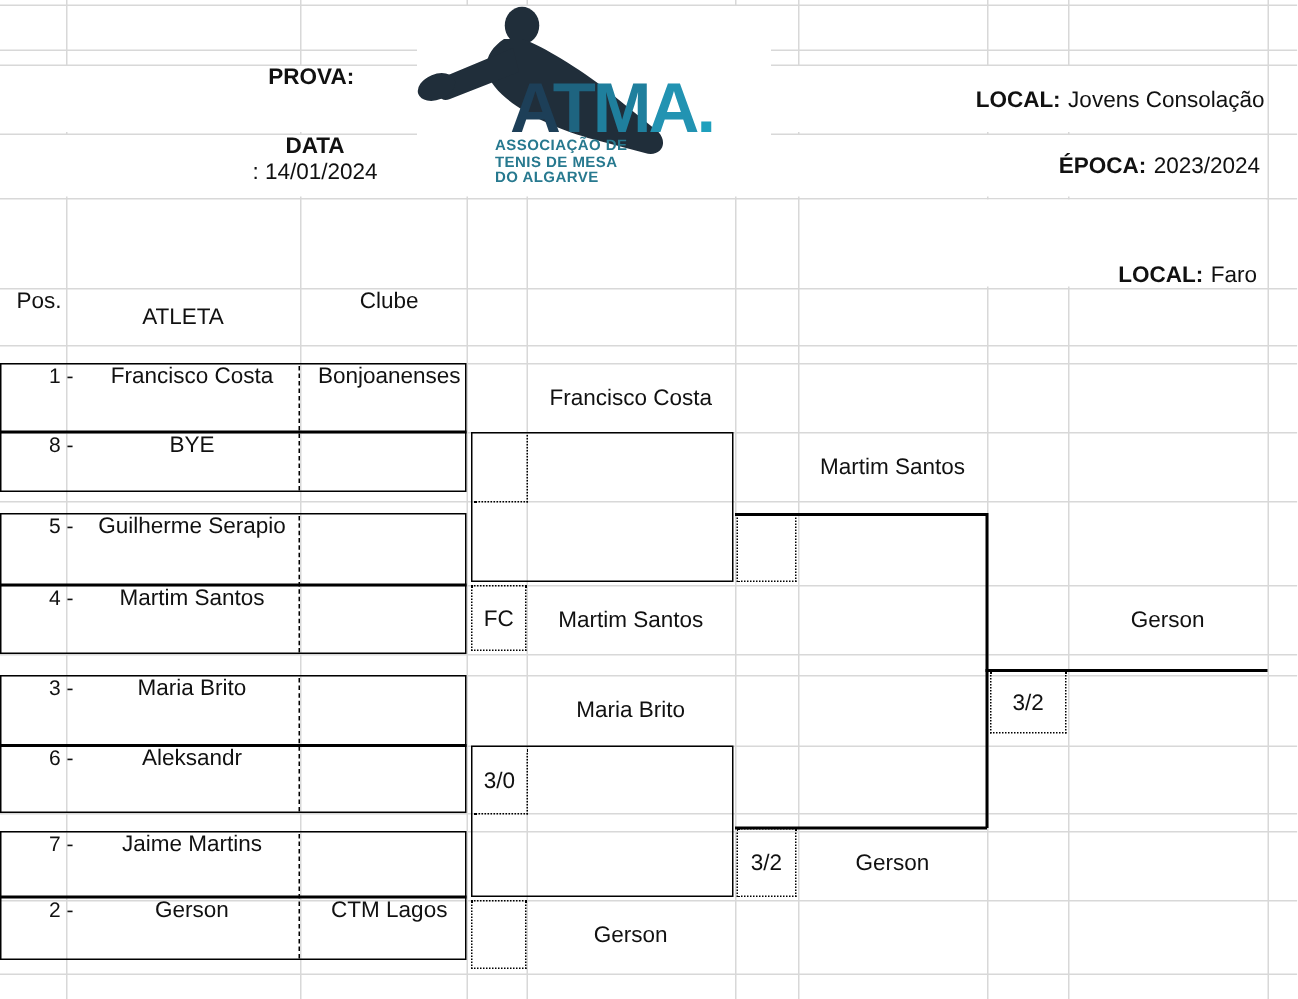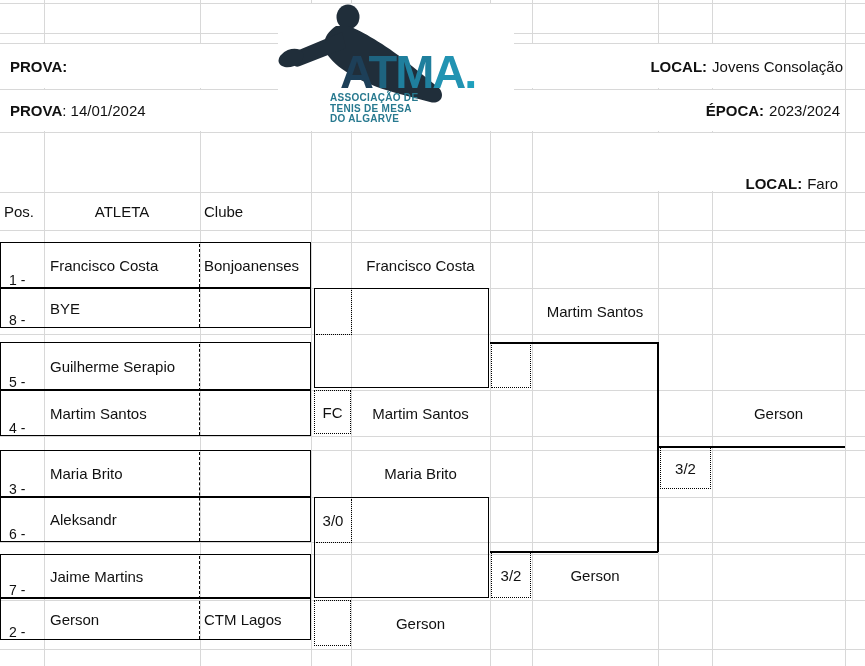--- a/index.html
+++ b/index.html
@@ -9,21 +9,21 @@
   .gl-v{position:absolute;top:0;height:666px;width:1px;background:#d8d8d8;}
   .mask{position:absolute;background:#fff;}
   .blk{position:absolute;border:1.5px solid #000;box-sizing:border-box;}
   .hline{position:absolute;height:1.5px;background:#000;}
   .vline{position:absolute;width:1.5px;background:#000;}
   .dashsep{position:absolute;width:0;border-left:1px dashed #000;}
   .dot{position:absolute;border:1px dotted #000;box-sizing:border-box;
        display:flex;align-items:center;justify-content:center;font-size:15px;}
   .dot.tl{border-left:none;border-top:none;}
   .cell{position:absolute;display:flex;align-items:center;font-size:15px;white-space:nowrap;}
-  .cell.left{justify-content:flex-start;padding-left:6px;}
+  .cell.left{justify-content:flex-start;padding-left:6px;flex-direction:column;}
   .cell.center{justify-content:center;}
   .cell.right{justify-content:flex-end;}
   .cell.bottom{align-items:flex-end;padding-bottom:5px;}
   .lbl{font-weight:bold;margin-right:5px;}
   .lbl.nogap{margin-right:0;}
   .pos{font-size:14px;}
   .hdr{font-weight:normal;}
   
   .logo{position:absolute;left:278px;top:2px;width:240px;height:128px;}
   .logo svg{position:absolute;left:0;top:0;}
@@ -120,21 +120,21 @@
       <div>ASSOCIAÇÃO DE</div>
       <div>TENIS DE MESA</div>
       <div>DO ALGARVE</div>
     </div>
   </div>
 
   <div class="cell left" style="left:4px;top:43px;width:400px;height:46px">
     <span class="lbl">PROVA:</span>
   </div>
   <div class="cell left" style="left:4px;top:89px;width:400px;height:43px">
-    <span class="lbl nogap">PROVA</span>
+    <span class="lbl nogap">DATA</span>
     <span>: 14/01/2024</span>
   </div>
   <div class="cell right" style="left:443px;top:43px;width:400px;height:46px">
     <span class="lbl">LOCAL:</span>
     <span>Jovens Consolação</span>
   </div>
   <div class="cell right" style="left:440px;top:89px;width:400px;height:43px">
     <span class="lbl">ÉPOCA:</span>
     <span>2023/2024</span>
   </div>

